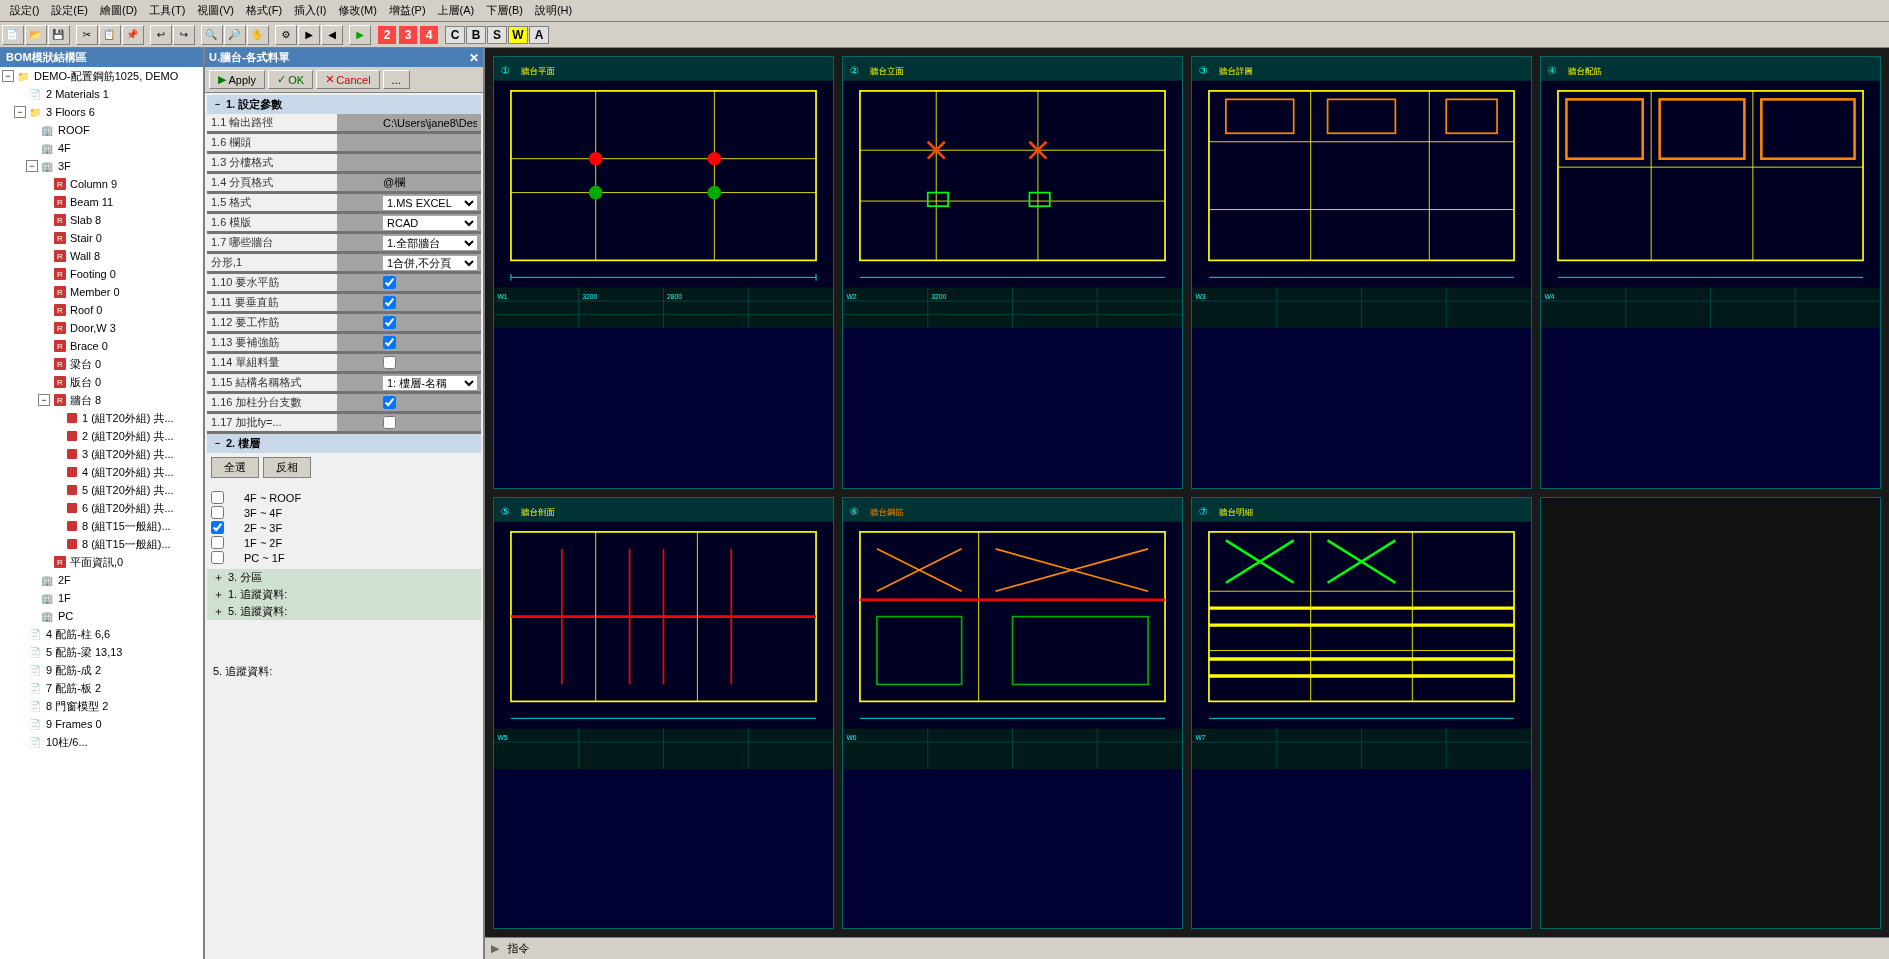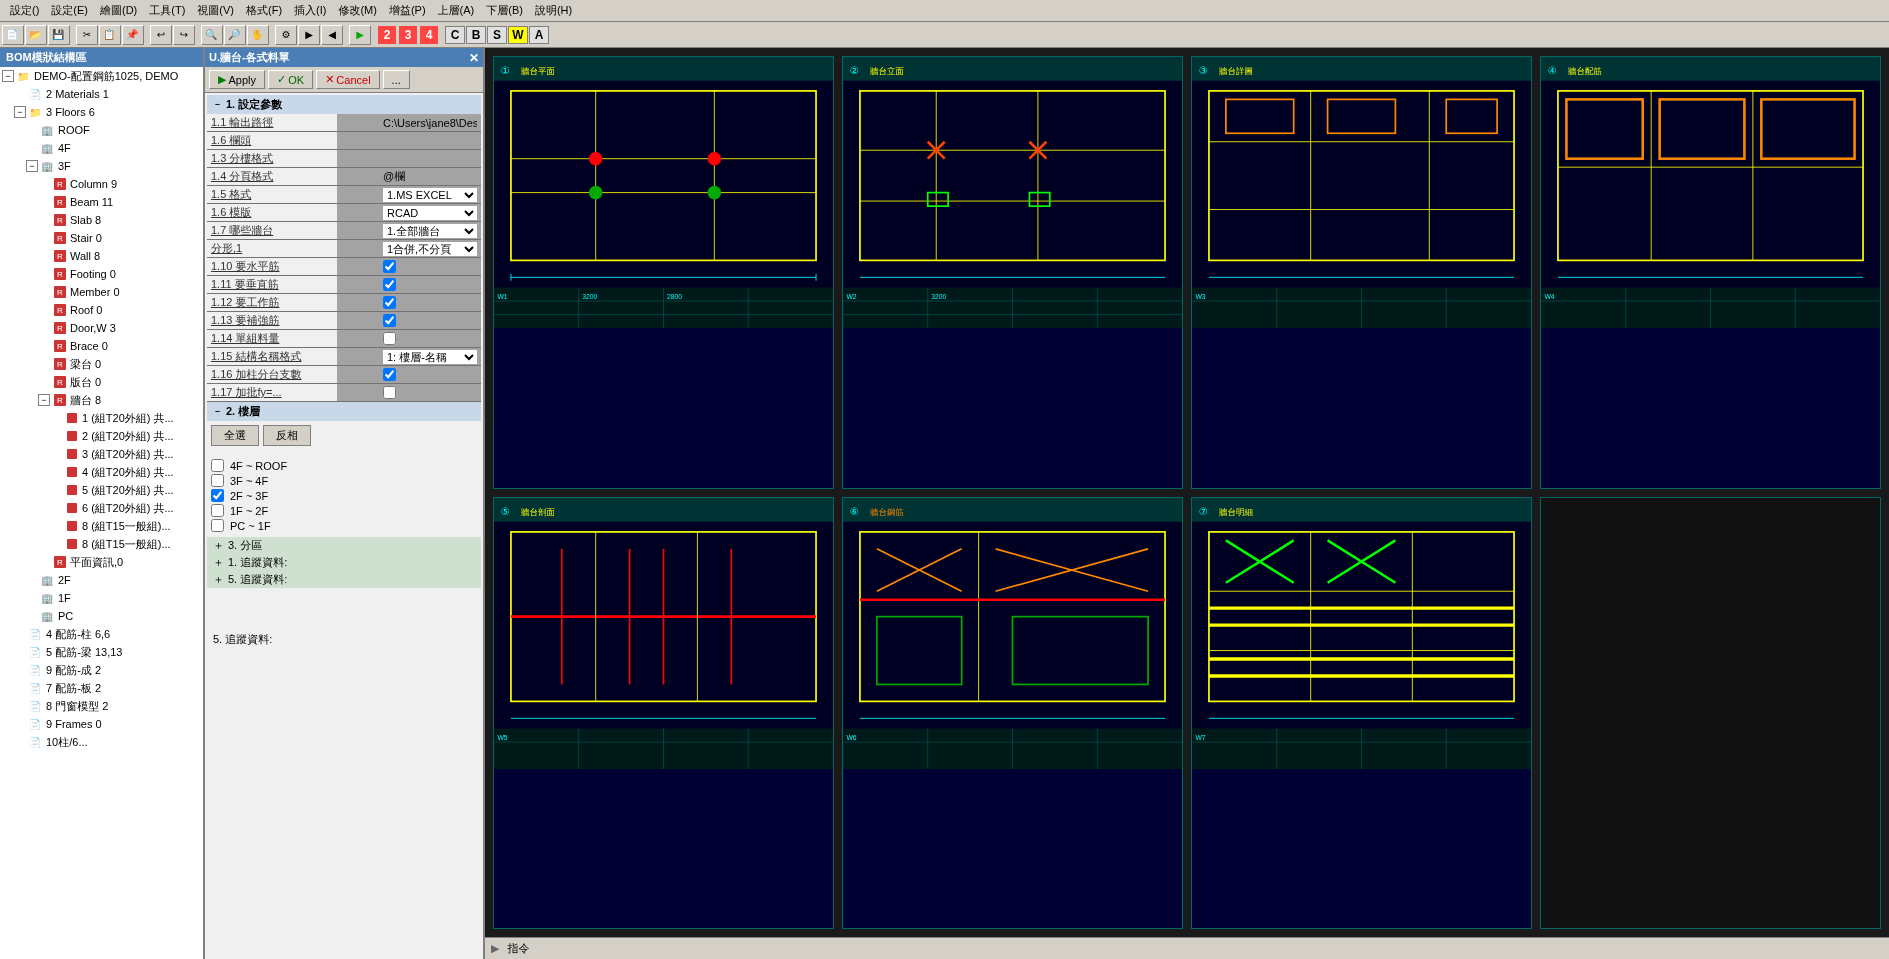--- a/index.html
+++ b/index.html
@@ -184,22 +184,21 @@
     .section-header .expand-indicator {
       font-size: 9px;
     }
     .settings-table {
       width: 100%;
       border-collapse: collapse;
     }
     .settings-table td {
       padding: 1px 4px;
       font-size: 11px;
-      border-bottom: 1px solid #737373;
-      text-decoration: underline;
+      border-bottom: 3px solid #737373;
     }
     .settings-table td:first-child {
       width: 130px;
       color: #333;
     }
     .settings-table td:last-child {
       background: #a3a3a3;
       padding-left: 46px;
     }
     .settings-input {
@@ -237,21 +236,21 @@
       cursor: pointer;
       font-size: 11px;
     }
     .floor-item {
       display: flex;
       align-items: center;
       gap: 6px;
       padding: 1px 0;
       font-size: 11px;
     }
-    .floor-item label { cursor: pointer; }
+    .floor-item label { cursor: pointer; margin-left: 14px; }
 
     
     .sub-section-header {
       background: #d0e0d0;
       padding: 1px 6px;
       font-size: 11px;
       display: flex;
       align-items: center;
       gap: 4px;
       cursor: pointer;

